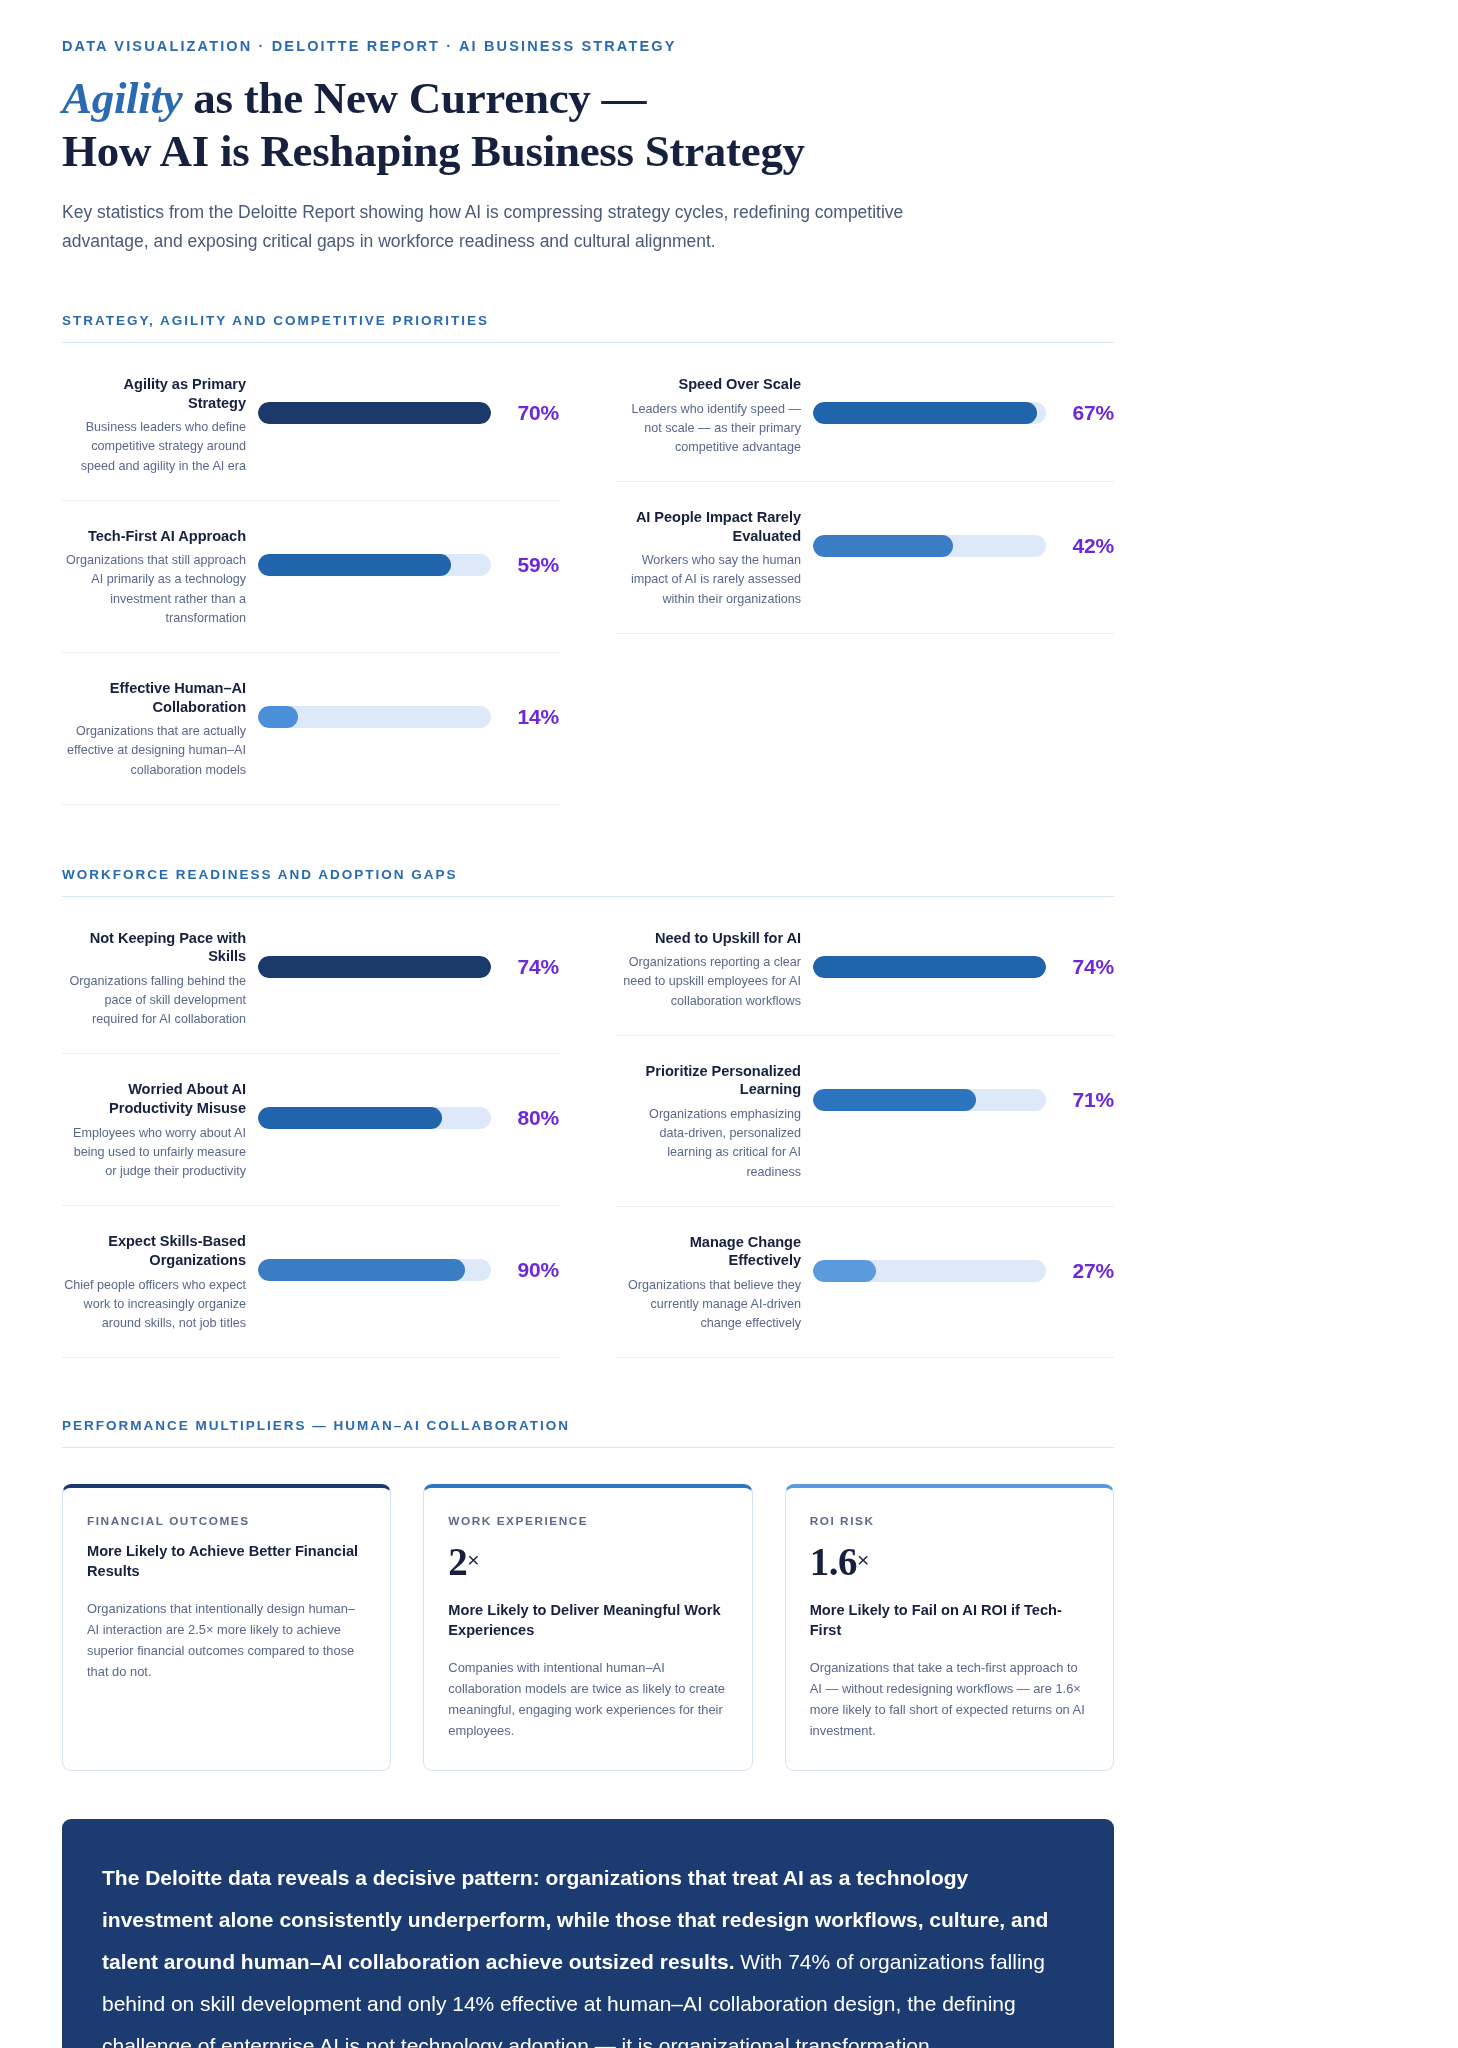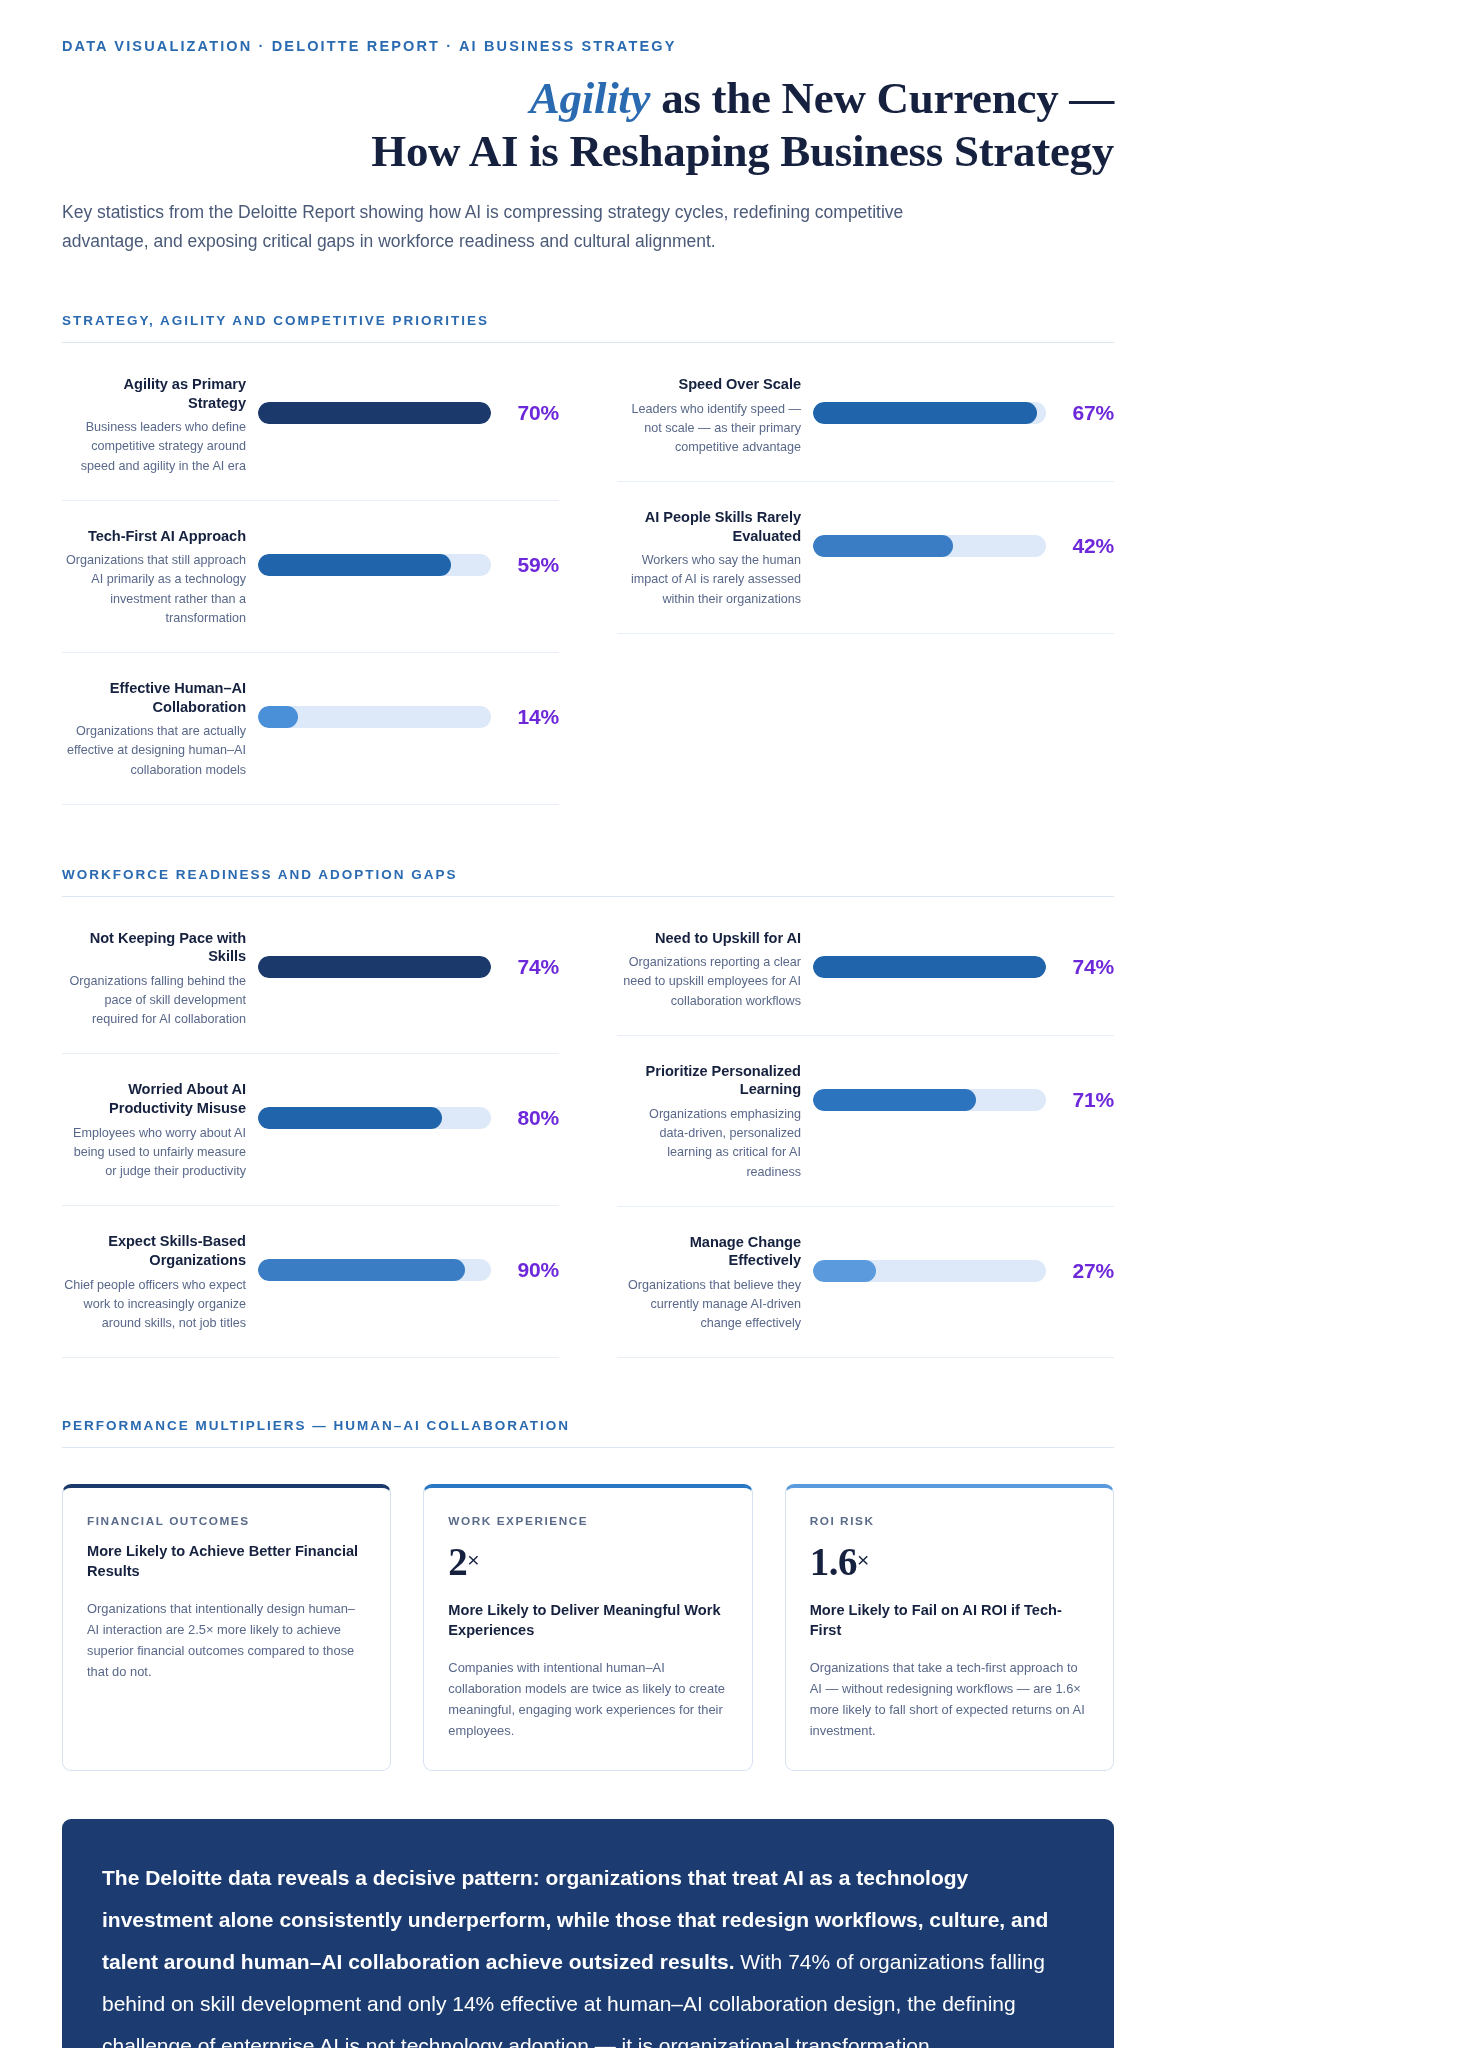--- a/index.html
+++ b/index.html
@@ -34,21 +34,20 @@
   }
 
   .headline {
     font-family: "Liberation Serif", serif;
     font-weight: 700;
     font-size: 45px;
     line-height: 1.18;
     color: #15213f;
     letter-spacing: -0.3px;
     margin-bottom: 20px;
-    text-align: right;
   }
   .headline .accent {
     font-style: italic;
     color: #2a6ab0;
   }
 
   .subtitle {
     font-size: 17.5px;
     line-height: 1.62;
     color: #4a5a78;
@@ -272,21 +271,21 @@
             </div>
             <div class="stat-barwrap">
               <div class="bar-track">
                 <div class="bar-fill" style="width: 96%; background: rgb(32, 101, 171);"></div>
               </div>
               <div class="stat-value">67%</div>
             </div>
           </div>
           <div class="stat-row">
             <div class="stat-text">
-              <div class="stat-label">AI People Skills Rarely Evaluated</div>
+              <div class="stat-label">AI People Impact Rarely Evaluated</div>
               <div class="stat-desc">Workers who say the human impact of AI is rarely assessed within their organizations</div>
             </div>
             <div class="stat-barwrap">
               <div class="bar-track">
                 <div class="bar-fill" style="width: 60%; background: rgb(58, 125, 196);"></div>
               </div>
               <div class="stat-value">42%</div>
             </div>
           </div>
         </div>

